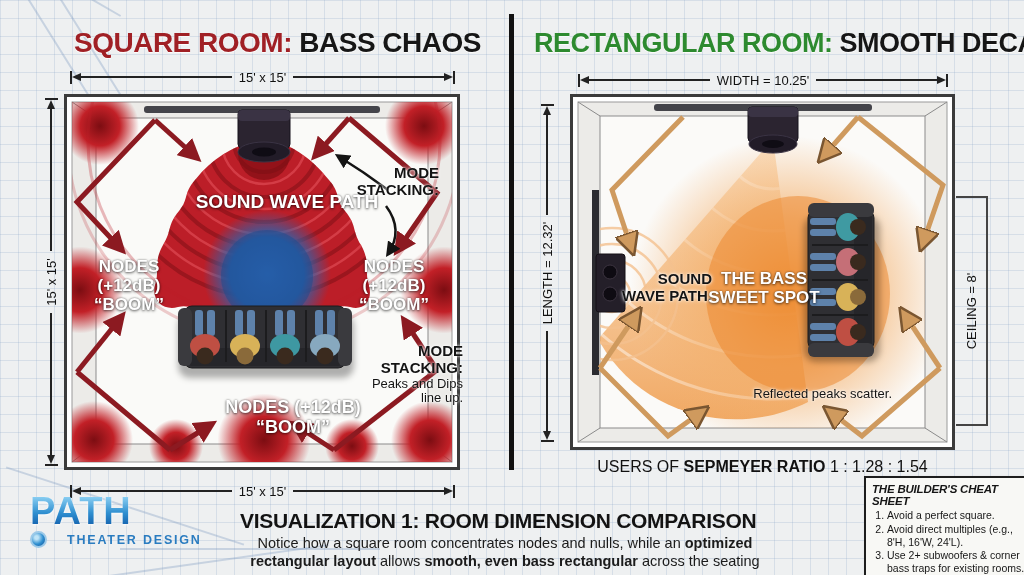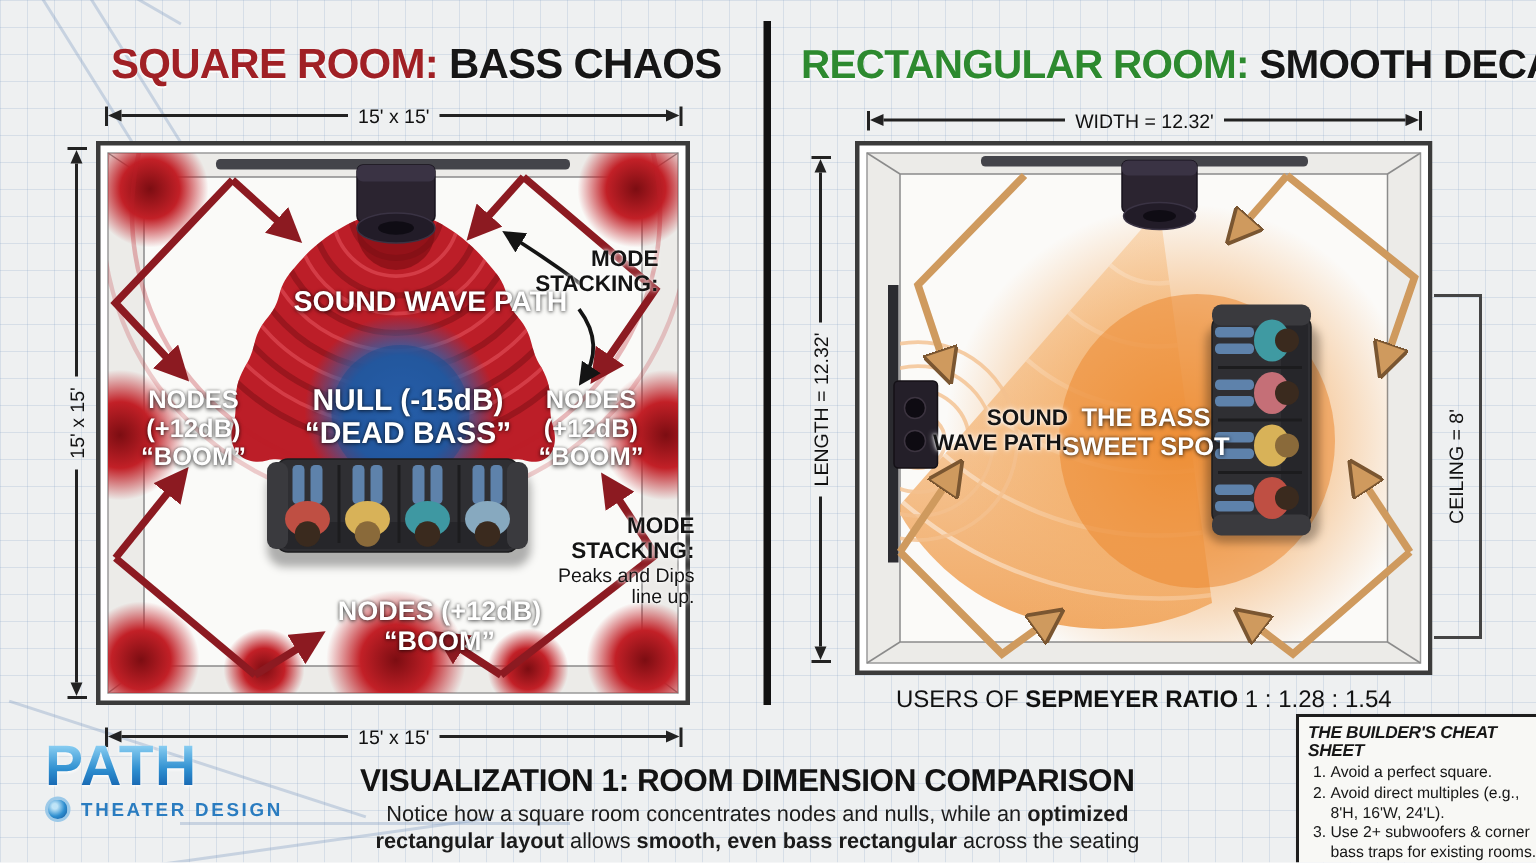--- a/index.html
+++ b/index.html
@@ -51,21 +51,21 @@
     font-size:21px;font-weight:800;letter-spacing:-.3px;color:#131313;}
   #viz-sub{position:absolute;left:242px;top:534px;width:526px;text-align:center;
     font-size:14.5px;line-height:1.25;color:#1b1b1b;}
   #viz-sub .b{font-weight:800;}
   
   #logo{position:absolute;left:30px;top:492px;}
   #logo .apex{font-size:38px;font-weight:800;letter-spacing:1px;line-height:1;
     background:linear-gradient(#8fd2f4 10%,#2f8fd0 55%,#0f5aa8 95%);
     -webkit-background-clip:text;background-clip:text;color:transparent;
     filter:drop-shadow(0 1px 1px rgba(255,255,255,.9));}
-  #logo .tagrow{display:flex;align-items:center;gap:7px;margin-top:1px;justify-content:space-between;}
+  #logo .tagrow{display:flex;align-items:center;gap:20px;margin-top:1px;justify-content:space-between;}
   #logo .swirl{width:17px;height:17px;border-radius:50%;
     background:radial-gradient(circle at 35% 35%, #bfe4f7 15%, #2f8fd0 55%, #0f4f96 100%);
     border:2px solid #9cc9e8;box-sizing:border-box;}
   #logo .tagline{font-size:12.5px;font-weight:700;color:#2a7cc0;letter-spacing:1.8px;}
 </style>
 </head>
 <body>
 
 <div id="stage">
 
@@ -251,43 +251,41 @@
       <path d="M322,112 Q340,136 324,160" marker-end="url(#mBlk)"></path>
     </g>
   </svg>
 
   <div class="wlabel" style="left:180px;top:191px;width:214px;font-size:19px;">SOUND WAVE PATH</div>
   <div class="klabel ml" style="left:347px;top:165px;width:92px;font-size:15px;">MODE
 STACKING:</div>
   <div class="wlabel ml" style="left:83px;top:257px;width:92px;font-size:17px;">NODES
 (+12dB)
 “BOOM”</div>
-  <div class="wlabel ml" style="left:190px;top:256px;width:164px;font-size:20px;">NULL (-15dB)
-“DEAD BASS”</div>
   <div class="wlabel ml" style="left:348px;top:257px;width:92px;font-size:17px;">NODES
 (+12dB)
 “BOOM”</div>
   <div class="wlabel ml" style="left:193px;top:397px;width:200px;font-size:18px;">NODES (+12dB)
 “BOOM”</div>
   <div class="klabel" style="left:349px;top:343px;width:114px;font-size:15px;">
     <div class="ml">MODE
 STACKING:</div>
     <div class="ml sub">Peaks and Dips
 line up.</div>
   </div>
 
   <div class="big-title" style="left:534px;top:28px;font-size:27px;">
     <span style="color:#2d8a2f;">RECTANGULAR ROOM:</span><span style="color:#161616;"> SMOOTH DECAY</span>
   </div>
 
   <div class="dim" style="left:578px;top:73px;width:370px;">
     <span class="tick"></span>
       <span class="ah l"></span>
       <span class="ln"></span>
-    <span class="dim-label">WIDTH = 12.32'</span>
+    <span class="dim-label">WIDTH = 10.25'</span>
     <span class="ln"></span>
       <span class="ah r"></span>
       <span class="tick"></span>
   </div>
 
   <div class="dim" style="left:378px;top:266px;width:338px;transform:rotate(-90deg);">
     <span class="tick"></span>
       <span class="ah l"></span>
       <span class="ln"></span>
     <span class="dim-label">LENGTH = 12.32'</span>
@@ -413,20 +411,21 @@
       <polyline points="370,274 333,218" marker-end="url(#mTan)"></polyline>
       <polyline points="370,274 292,342 258,316" marker-end="url(#mTan)"></polyline>
     </g>
   </svg>
 
   <div class="klabel ml" style="left:608px;top:271px;width:104px;font-size:15px;">SOUND
 WAVE PATH.</div>
   <div class="wlabel ml" style="left:702px;top:269px;width:124px;font-size:17px;">THE BASS
 SWEET SPOT</div>
   <div class="klabel" style="left:630px;top:387px;width:262px;font-size:14px;">
+    <div class="sub">Reflected peaks scatter.</div>
   </div>
 
   <div id="sepmeyer">
     <span>USERS OF </span><span class="b">SEPMEYER RATIO</span><span> 1 : 1.28 : 1.54</span>
   </div>
 
   <div id="cheat-sheet">
     <h3>THE BUILDER'S CHEAT SHEET</h3>
     <ol>
       <li>Avoid a perfect square.</li>

